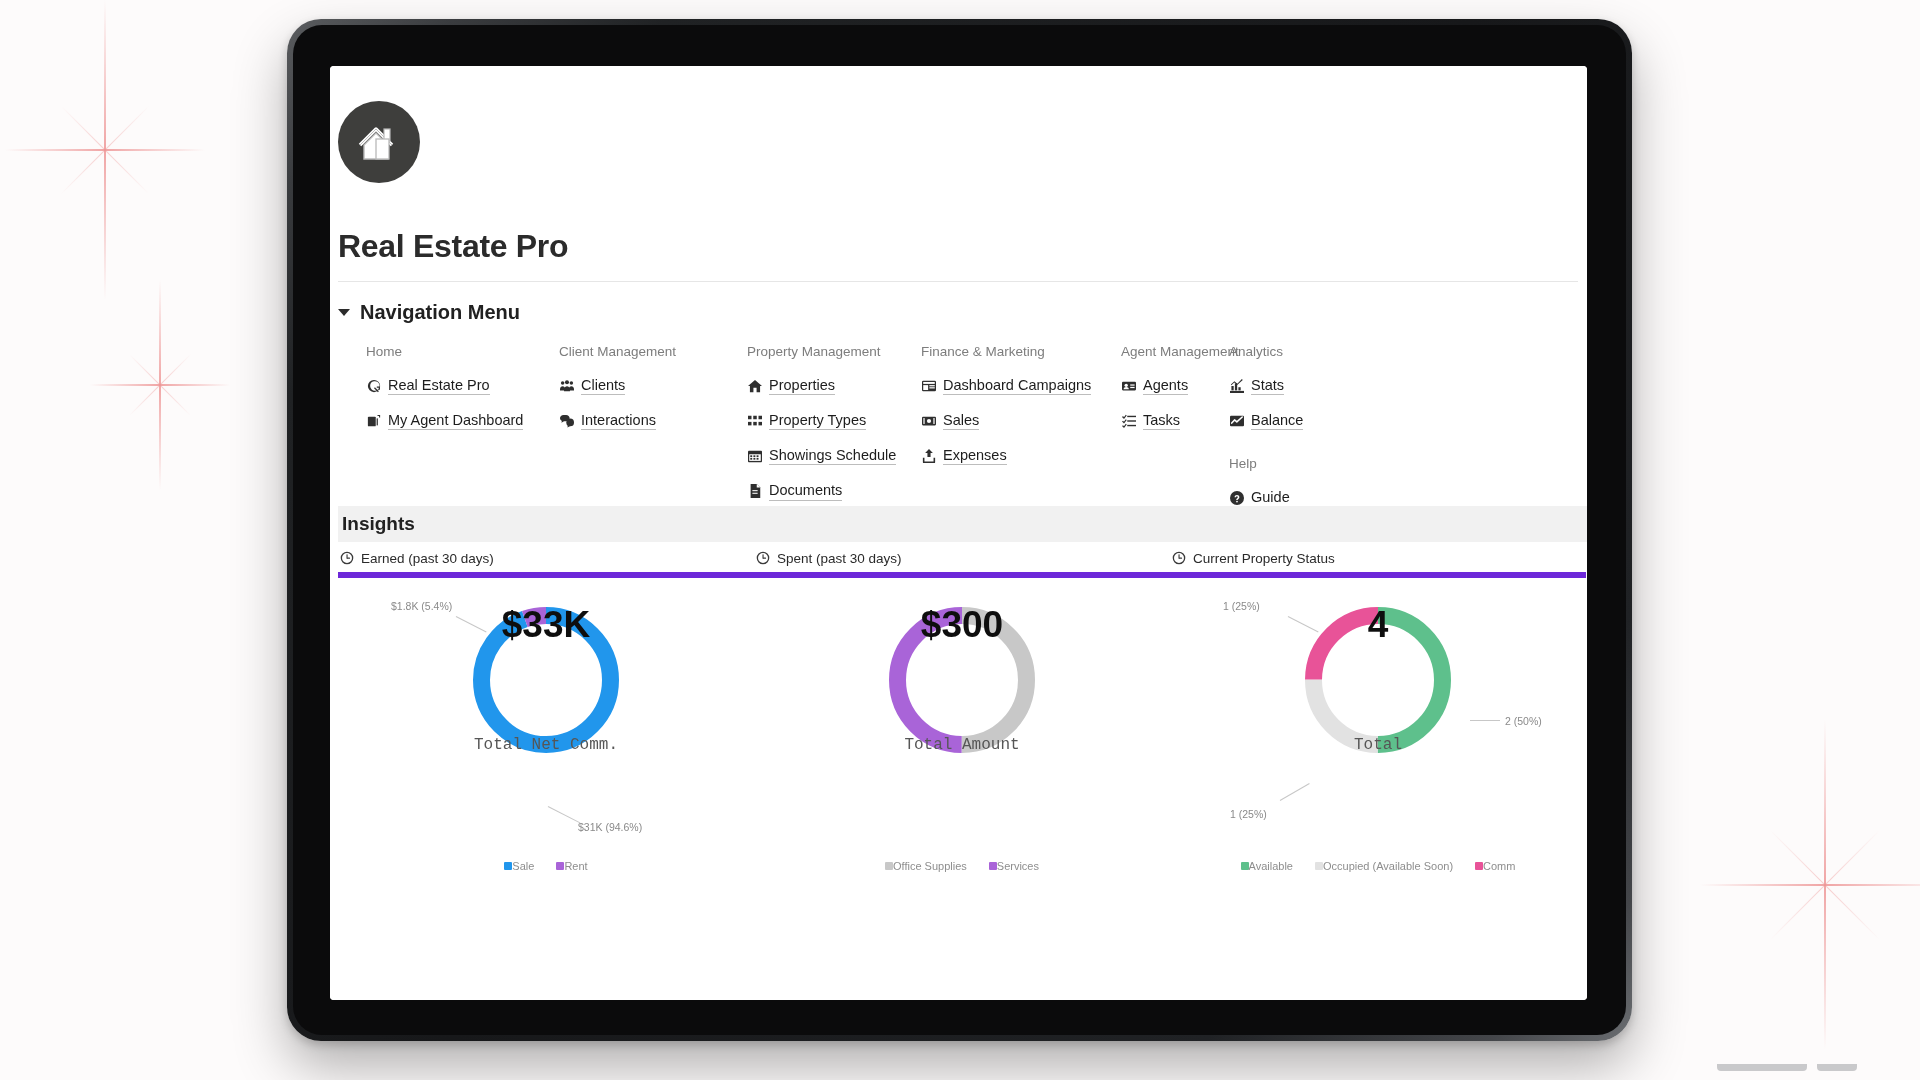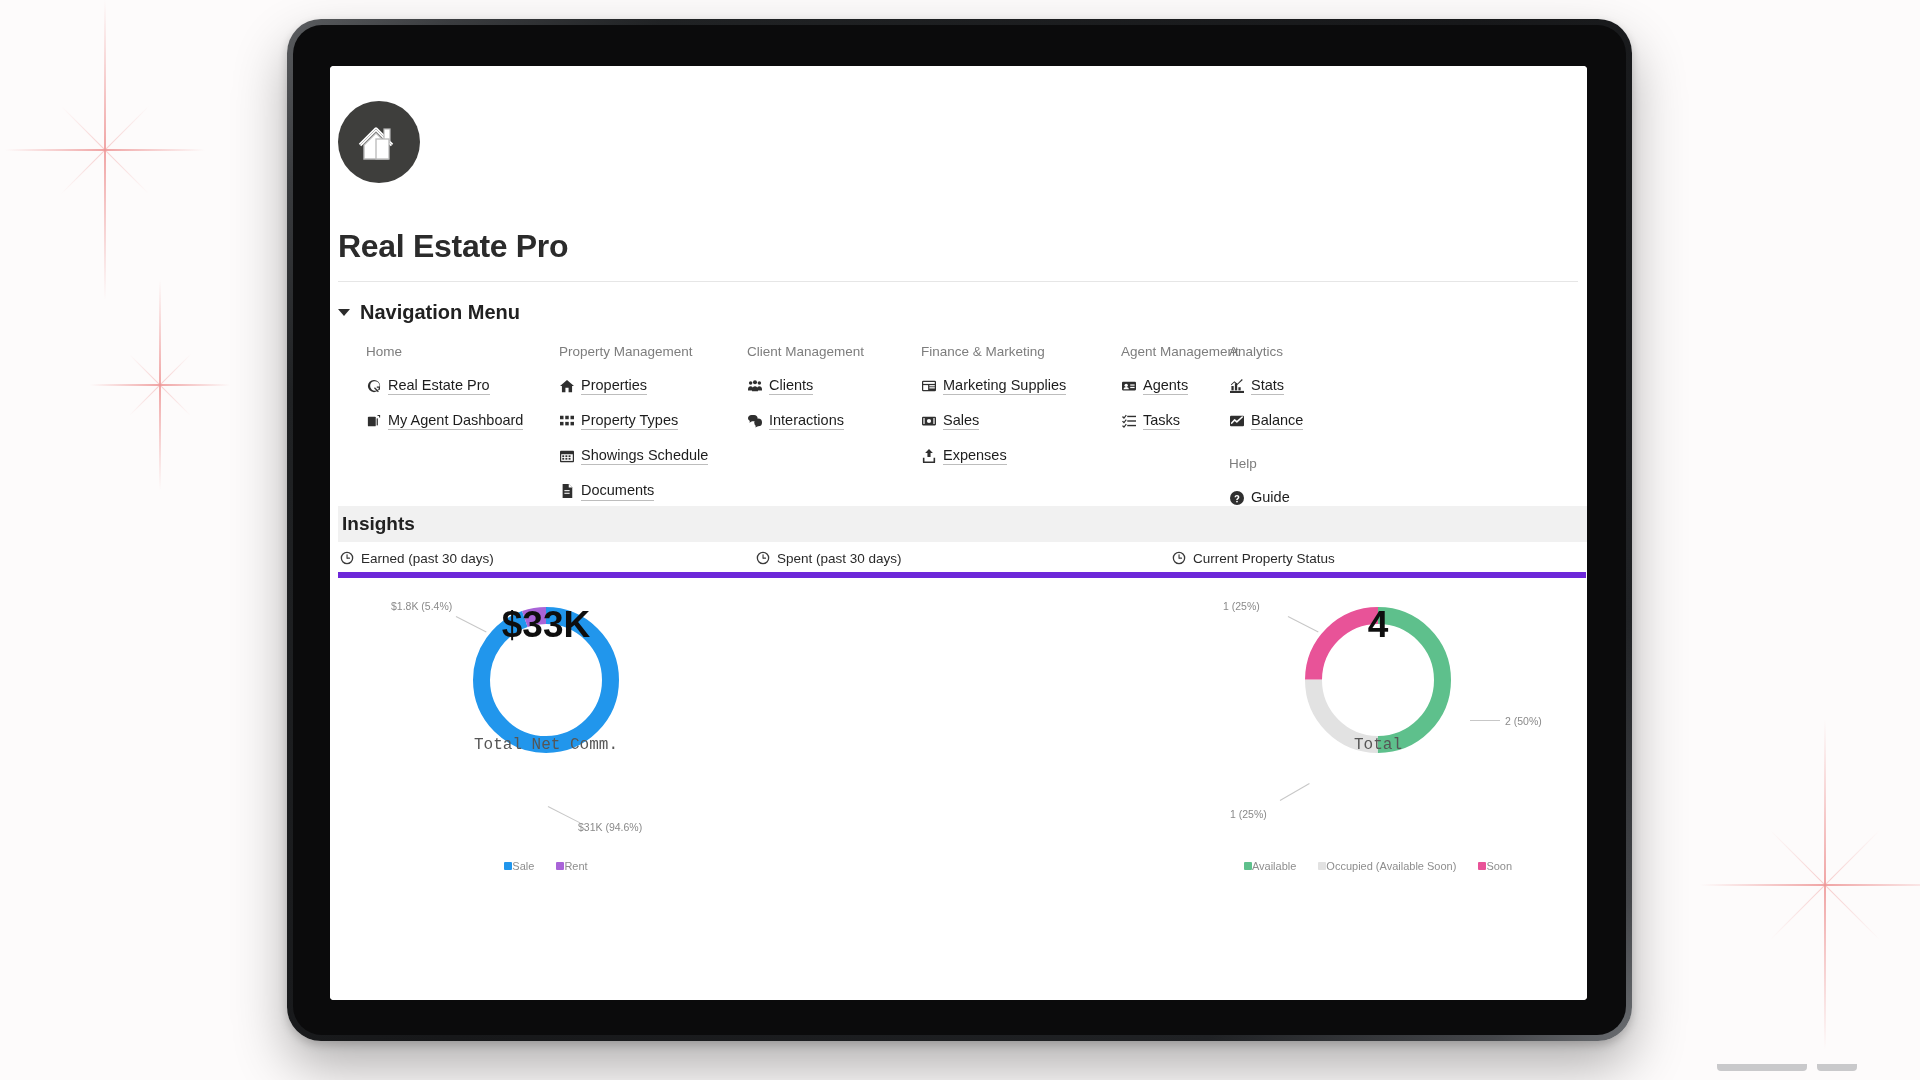--- a/index.html
+++ b/index.html
@@ -210,20 +210,46 @@
                   <svg viewBox="0 0 16 16">
                     <rect x="1" y="3" width="9" height="11" rx="1"></rect>
                     <path d="M12 1h3v3h-1.2V2.2H12z"></path>
                     <rect x="11" y="5" width="1.4" height="8"></rect>
                   </svg>
                 </span>
                 <span class="nav-label">My Agent Dashboard</span>
               </div>
             </div>
             <div class="nav-col">
+              <div class="nav-group-label">Client Management</div>
+              <div class="nav-item">
+                <span class="nav-ico">
+                  <svg viewBox="0 0 16 16">
+                    <circle cx="3" cy="4.6" r="2"></circle>
+                    <circle cx="8" cy="3.8" r="2.3"></circle>
+                    <circle cx="13" cy="4.6" r="2"></circle>
+                    <path d="M0 12c0-2.2 1.4-3.6 3-3.6S6 9.8 6 12v1H0z"></path>
+                    <path d="M4.6 12.6c0-2.6 1.6-4.2 3.4-4.2s3.4 1.6 3.4 4.2V14H4.6z"></path>
+                    <path d="M10 12c0-2.2 1.4-3.6 3-3.6S16 9.8 16 12v1h-6z"></path>
+                  </svg>
+                </span>
+                <span class="nav-label">Clients</span>
+              </div>
+              <div class="nav-item">
+                <span class="nav-ico">
+                  <svg viewBox="0 0 16 16">
+                    <path d="M0 4.6C0 2.6 1.7 1 4 1h3c2.3 0 4 1.6 4 3.6S9.3 8.2 7 8.2H4.6L1.6 10l.5-2.1C.8 7.2 0 6 0 4.6z"></path>
+                    <circle cx="11.6" cy="9.6" r="4.4"></circle>
+                    <path d="M9 13l-.6 2.4L11.4 14z"></path>
+                  </svg>
+                </span>
+                <span class="nav-label">Interactions</span>
+              </div>
+            </div>
+            <div class="nav-col">
               <div class="nav-group-label">Property Management</div>
               <div class="nav-item">
                 <span class="nav-ico">
                   <svg viewBox="0 0 16 16">
                     <path d="M8 1L0 8h2.2v7h4V10h3.6v5h4V8H16z"></path>
                   </svg>
                 </span>
                 <span class="nav-label">Properties</span>
               </div>
               <div class="nav-item">
@@ -260,58 +286,32 @@
                     <path d="M3 0h7l4 4v12H3z"></path>
                     <path d="M10 0v4h4z" fill="#fff"></path>
                     <rect x="5" y="7" width="6" height="1.2" fill="#fff"></rect>
                     <rect x="5" y="10" width="6" height="1.2" fill="#fff"></rect>
                   </svg>
                 </span>
                 <span class="nav-label">Documents</span>
               </div>
             </div>
             <div class="nav-col">
-              <div class="nav-group-label">Client Management</div>
-              <div class="nav-item">
-                <span class="nav-ico">
-                  <svg viewBox="0 0 16 16">
-                    <circle cx="3" cy="4.6" r="2"></circle>
-                    <circle cx="8" cy="3.8" r="2.3"></circle>
-                    <circle cx="13" cy="4.6" r="2"></circle>
-                    <path d="M0 12c0-2.2 1.4-3.6 3-3.6S6 9.8 6 12v1H0z"></path>
-                    <path d="M4.6 12.6c0-2.6 1.6-4.2 3.4-4.2s3.4 1.6 3.4 4.2V14H4.6z"></path>
-                    <path d="M10 12c0-2.2 1.4-3.6 3-3.6S16 9.8 16 12v1h-6z"></path>
-                  </svg>
-                </span>
-                <span class="nav-label">Clients</span>
-              </div>
-              <div class="nav-item">
-                <span class="nav-ico">
-                  <svg viewBox="0 0 16 16">
-                    <path d="M0 4.6C0 2.6 1.7 1 4 1h3c2.3 0 4 1.6 4 3.6S9.3 8.2 7 8.2H4.6L1.6 10l.5-2.1C.8 7.2 0 6 0 4.6z"></path>
-                    <circle cx="11.6" cy="9.6" r="4.4"></circle>
-                    <path d="M9 13l-.6 2.4L11.4 14z"></path>
-                  </svg>
-                </span>
-                <span class="nav-label">Interactions</span>
-              </div>
-            </div>
-            <div class="nav-col">
               <div class="nav-group-label">Finance &amp; Marketing</div>
               <div class="nav-item">
                 <span class="nav-ico">
                   <svg viewBox="0 0 16 16">
                     <rect x="0" y="2" width="16" height="12" rx="1.4"></rect>
                     <rect x="1.4" y="3.4" width="13.2" height="2.2" fill="#fff"></rect>
                     <rect x="1.4" y="7" width="5.6" height="5.6" fill="#fff"></rect>
                     <rect x="8.4" y="7" width="6.2" height="1.4" fill="#fff"></rect>
                     <rect x="8.4" y="9.4" width="6.2" height="1.4" fill="#fff"></rect>
                   </svg>
                 </span>
-                <span class="nav-label">Marketing Supplies</span>
+                <span class="nav-label">Dashboard Campaigns</span>
               </div>
               <div class="nav-item">
                 <span class="nav-ico">
                   <svg viewBox="0 0 16 16">
                     <rect x="0" y="3" width="16" height="10" rx="1.2"></rect>
                     <circle cx="8" cy="8" r="2.4" fill="#fff"></circle>
                     <rect x="1.6" y="4.6" width="1.4" height="6.8" fill="#fff"></rect>
                     <rect x="13" y="4.6" width="1.4" height="6.8" fill="#fff"></rect>
                   </svg>
                 </span>
@@ -431,20 +431,39 @@
             </div>
           </div>
           <div class="card">
             <div class="card-head">
               <span class="clock-ico"><svg viewBox="0 0 16 16">
                   <path d="M8 .8A7.2 7.2 0 1015.2 8 7.2 7.2 0 008 .8zm0 1.5A5.7 5.7 0 112.3 8 5.7 5.7 0 018 2.3z"></path>
                   <rect x="7.4" y="3.8" width="1.3" height="5" rx=".6"></rect>
                   <rect x="7.9" y="7.5" width="3.6" height="1.3" rx=".6"></rect>
                 </svg></span>
               <span class="card-title">Spent (past 30 days)</span>
+            </div>
+            <div class="chart-area">
+              <div class="donut-wrap" style="width: 148px; height: 148px;"><svg width="148" height="148" viewBox="0 0 148 148">
+                  <circle cx="74" cy="74" r="64.5" fill="none" stroke="#c8c8c8" stroke-width="17" stroke-dasharray="202.63272615654165 202.63272615654165" stroke-dashoffset="0" transform="rotate(-90 74 74)"></circle>
+                  <circle cx="74" cy="74" r="64.5" fill="none" stroke="#a964d8" stroke-width="17" stroke-dasharray="202.63272615654165 202.63272615654165" stroke-dashoffset="-202.63272615654165" transform="rotate(-90 74 74)"></circle>
+                </svg><div class="donut-center">
+                  <div class="donut-value">$300</div>
+                  <div class="donut-sub">Total Amount</div>
+                </div></div>
+              <div class="legend">
+                <div class="legend-item">
+                  <span class="legend-swatch" style="background: rgb(200, 200, 200);"></span>
+                  <span class="legend-label">Office Supplies</span>
+                </div>
+                <div class="legend-item">
+                  <span class="legend-swatch" style="background: rgb(169, 100, 216);"></span>
+                  <span class="legend-label">Services</span>
+                </div>
+              </div>
             </div>
           </div>
           <div class="card">
             <div class="card-head">
               <span class="clock-ico"><svg viewBox="0 0 16 16">
                   <path d="M8 .8A7.2 7.2 0 1015.2 8 7.2 7.2 0 008 .8zm0 1.5A5.7 5.7 0 112.3 8 5.7 5.7 0 018 2.3z"></path>
                   <rect x="7.4" y="3.8" width="1.3" height="5" rx=".6"></rect>
                   <rect x="7.9" y="7.5" width="3.6" height="1.3" rx=".6"></rect>
                 </svg></span>
               <span class="card-title">Current Property Status</span>
@@ -468,21 +487,21 @@
                 <div class="legend-item">
                   <span class="legend-swatch" style="background: rgb(94, 192, 140);"></span>
                   <span class="legend-label">Available</span>
                 </div>
                 <div class="legend-item">
                   <span class="legend-swatch" style="background: rgb(226, 226, 226);"></span>
                   <span class="legend-label">Occupied (Available Soon)</span>
                 </div>
                 <div class="legend-item">
                   <span class="legend-swatch" style="background: rgb(232, 83, 152);"></span>
-                  <span class="legend-label">Soon</span>
+                  <span class="legend-label">Comm</span>
                 </div>
               </div>
             </div>
           </div>
         </div>
 
     </div>
   </div>
 </div>
 

